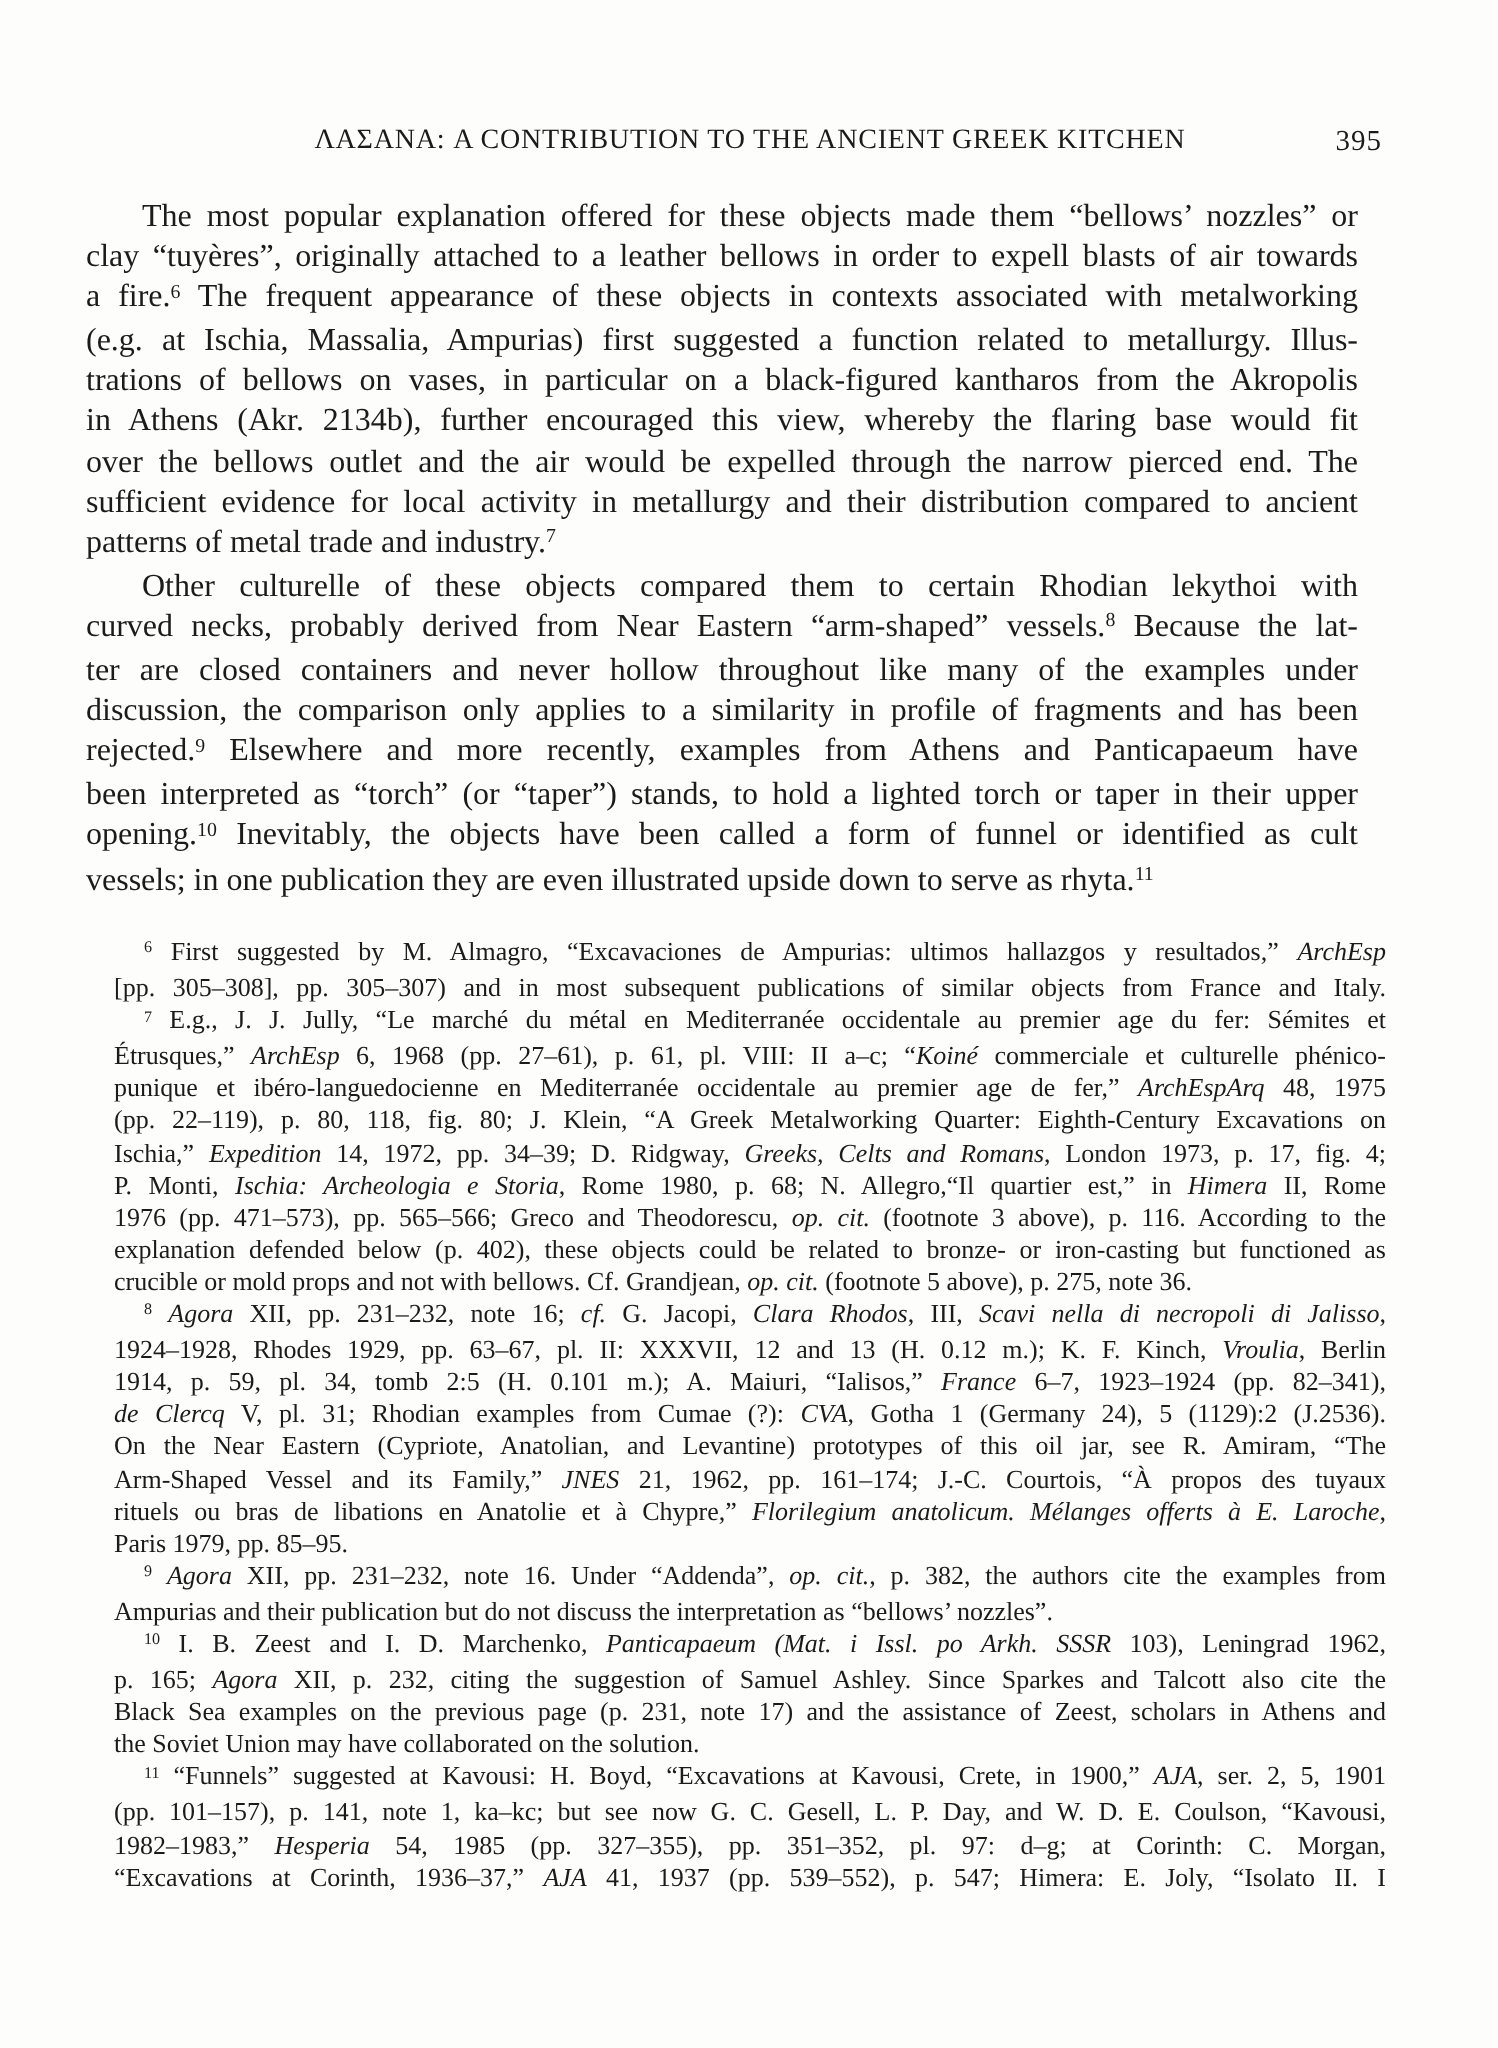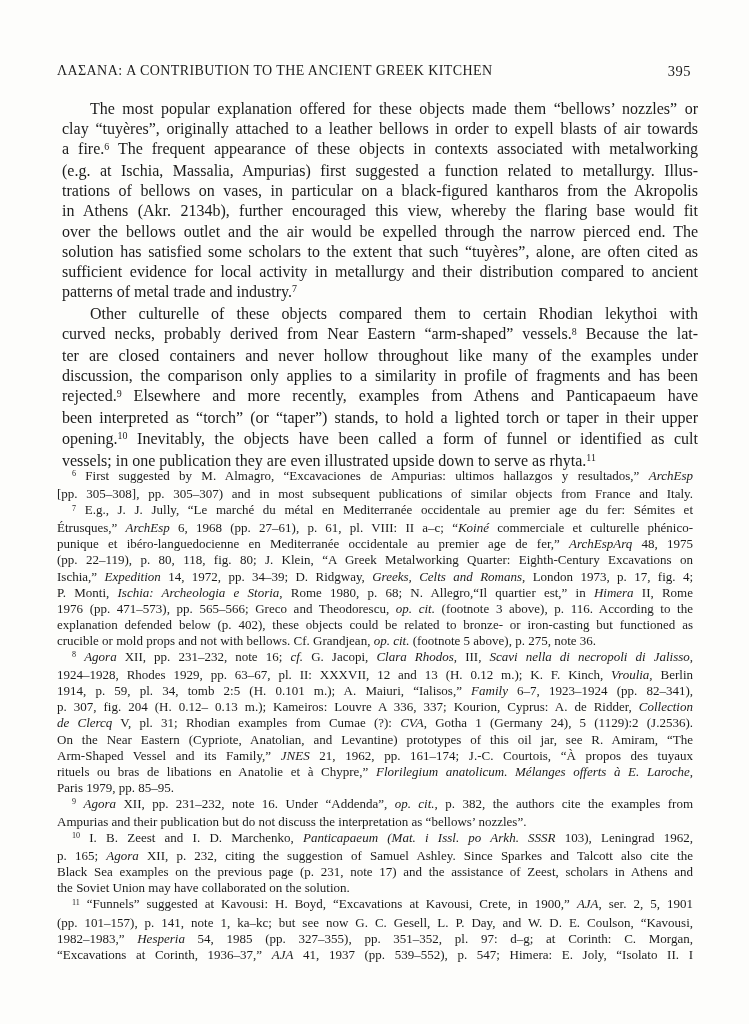--- a/index.html
+++ b/index.html
@@ -7,28 +7,28 @@
     width: 749px; height: 1024px;
     background: #fdfdfb;
     color: #1b1b1b;
     font-family: "Liberation Serif", "DejaVu Serif", serif;
     position: relative;
     overflow: hidden;
   }
   .page { position: absolute; inset: 0; }
   .header {
     position: absolute; top: 63px; left: 57px; width: 636px; height: 18px;
-    font-size: 14px; letter-spacing: 0.4px; 
+    font-size: 14px; letter-spacing: 0.4px; text-align: center;
   }
   .pagenum {
     position: absolute; right: 2px; top: 0;
     font-size: 14.5px; letter-spacing: 0.5px;
   }
   .body-text {
-    position: absolute; top: 99px; left: 62px; width: 636px;
+    position: absolute; top: 99px; left: 43px; width: 636px;
     font-size: 16px; line-height: 20.1px;
   }
   .footnotes {
     position: absolute; top: 468px; left: 57px; width: 636px;
     font-size: 13px; line-height: 16.1px;
   }
   .line { text-align: justify; text-align-last: justify; }
   .line.endleft { text-align-last: left; }
   .body-text .line.indent { text-indent: 28px; }
   .footnotes .line.indent { text-indent: 15px; }
@@ -49,21 +49,20 @@
   </div>
   <div class="body-text">
       <div>
         <div class="line indent"><span>The most popular explanation offered for these objects made them “bellows’ nozzles” or</span></div>
         <div class="line"><span>clay “tuyères”, originally attached to a leather bellows in order to expell blasts of air towards</span></div>
         <div class="line"><span>a fire.</span><span class="sup">6</span><span> The frequent appearance of these objects in contexts associated with metalworking</span></div>
         <div class="line"><span>(e.g. at Ischia, Massalia, Ampurias) first suggested a function related to metallurgy. Illus-</span></div>
         <div class="line"><span>trations of bellows on vases, in particular on a black-figured kantharos from the Akropolis</span></div>
         <div class="line"><span>in Athens (Akr. 2134b), further encouraged this view, whereby the flaring base would fit</span></div>
         <div class="line"><span>over the bellows outlet and the air would be expelled through the narrow pierced end. The</span></div>
-        <div class="line"><span>solution has satisfied some scholars to the extent that such “tuyères”, alone, are often cited as</span></div>
         <div class="line"><span>sufficient evidence for local activity in metallurgy and their distribution compared to ancient</span></div>
         <div class="line endleft"><span>patterns of metal trade and industry.</span><span class="sup">7</span></div>
       </div>
       <div>
         <div class="line indent"><span>Other culturelle of these objects compared them to certain Rhodian lekythoi with</span></div>
         <div class="line"><span>curved necks, probably derived from Near Eastern “arm-shaped” vessels.</span><span class="sup">8</span><span> Because the lat-</span></div>
         <div class="line"><span>ter are closed containers and never hollow throughout like many of the examples under</span></div>
         <div class="line"><span>discussion, the comparison only applies to a similarity in profile of fragments and has been</span></div>
         <div class="line"><span>rejected.</span><span class="sup">9</span><span> Elsewhere and more recently, examples from Athens and Panticapaeum have</span></div>
         <div class="line"><span>been interpreted as “torch” (or “taper”) stands, to hold a lighted torch or taper in their upper</span></div>
@@ -83,22 +82,21 @@
         <div class="line"><span>(pp. 22–119), p. 80, 118, fig. 80; J. Klein, “A Greek Metalworking Quarter: Eighth-Century Excavations on</span></div>
         <div class="line"><span>Ischia,” </span><span class="it">Expedition</span><span> 14, 1972, pp. 34–39; D. Ridgway, </span><span class="it">Greeks, Celts and Romans</span><span>, London 1973, p. 17, fig. 4;</span></div>
         <div class="line"><span>P. Monti, </span><span class="it">Ischia: Archeologia e Storia</span><span>, Rome 1980, p. 68; N. Allegro,“Il quartier est,” in </span><span class="it">Himera</span><span> II, Rome</span></div>
         <div class="line"><span>1976 (pp. 471–573), pp. 565–566; Greco and Theodorescu, </span><span class="it">op. cit.</span><span> (footnote 3 above), p. 116. According to the</span></div>
         <div class="line"><span>explanation defended below (p. 402), these objects could be related to bronze- or iron-casting but functioned as</span></div>
         <div class="line endleft"><span>crucible or mold props and not with bellows. Cf. Grandjean, </span><span class="it">op. cit.</span><span> (footnote 5 above), p. 275, note 36.</span></div>
       </div>
       <div>
         <div class="line indent"><span class="sup">8</span><span> </span><span class="it">Agora</span><span> XII, pp. 231–232, note 16; </span><span class="it">cf.</span><span> G. Jacopi, </span><span class="it">Clara Rhodos</span><span>, III, </span><span class="it">Scavi nella di necropoli di Jalisso</span><span>,</span></div>
         <div class="line"><span>1924–1928, Rhodes 1929, pp. 63–67, pl. II: XXXVII, 12 and 13 (H. 0.12 m.); K. F. Kinch, </span><span class="it">Vroulia</span><span>, Berlin</span></div>
-        <div class="line"><span>1914, p. 59, pl. 34, tomb 2:5 (H. 0.101 m.); A. Maiuri, “Ialisos,” </span><span class="it">Family</span><span> 6–7, 1923–1924 (pp. 82–341),</span></div>
-        <div class="line"><span>p. 307, fig. 204 (H. 0.12– 0.13 m.); Kameiros: Louvre A 336, 337; Kourion, Cyprus: A. de Ridder, </span><span class="it">Collection</span></div>
+        <div class="line"><span>1914, p. 59, pl. 34, tomb 2:5 (H. 0.101 m.); A. Maiuri, “Ialisos,” </span><span class="it">France</span><span> 6–7, 1923–1924 (pp. 82–341),</span></div>
         <div class="line"><span class="it">de Clercq</span><span> V, pl. 31; Rhodian examples from Cumae (?): </span><span class="it">CVA</span><span>, Gotha 1 (Germany 24), 5 (1129):2 (J.2536).</span></div>
         <div class="line"><span>On the Near Eastern (Cypriote, Anatolian, and Levantine) prototypes of this oil jar, see R. Amiram, “The</span></div>
         <div class="line"><span>Arm-Shaped Vessel and its Family,” </span><span class="it">JNES</span><span> 21, 1962, pp. 161–174; J.-C. Courtois, “À propos des tuyaux</span></div>
         <div class="line"><span>rituels ou bras de libations en Anatolie et à Chypre,” </span><span class="it">Florilegium anatolicum. Mélanges offerts à E. Laroche</span><span>,</span></div>
         <div class="line endleft"><span>Paris 1979, pp. 85–95.</span></div>
       </div>
       <div>
         <div class="line indent"><span class="sup">9</span><span> </span><span class="it">Agora</span><span> XII, pp. 231–232, note 16. Under “Addenda”, </span><span class="it">op. cit.</span><span>, p. 382, the authors cite the examples from</span></div>
         <div class="line endleft"><span>Ampurias and their publication but do not discuss the interpretation as “bellows’ nozzles”.</span></div>
       </div>

